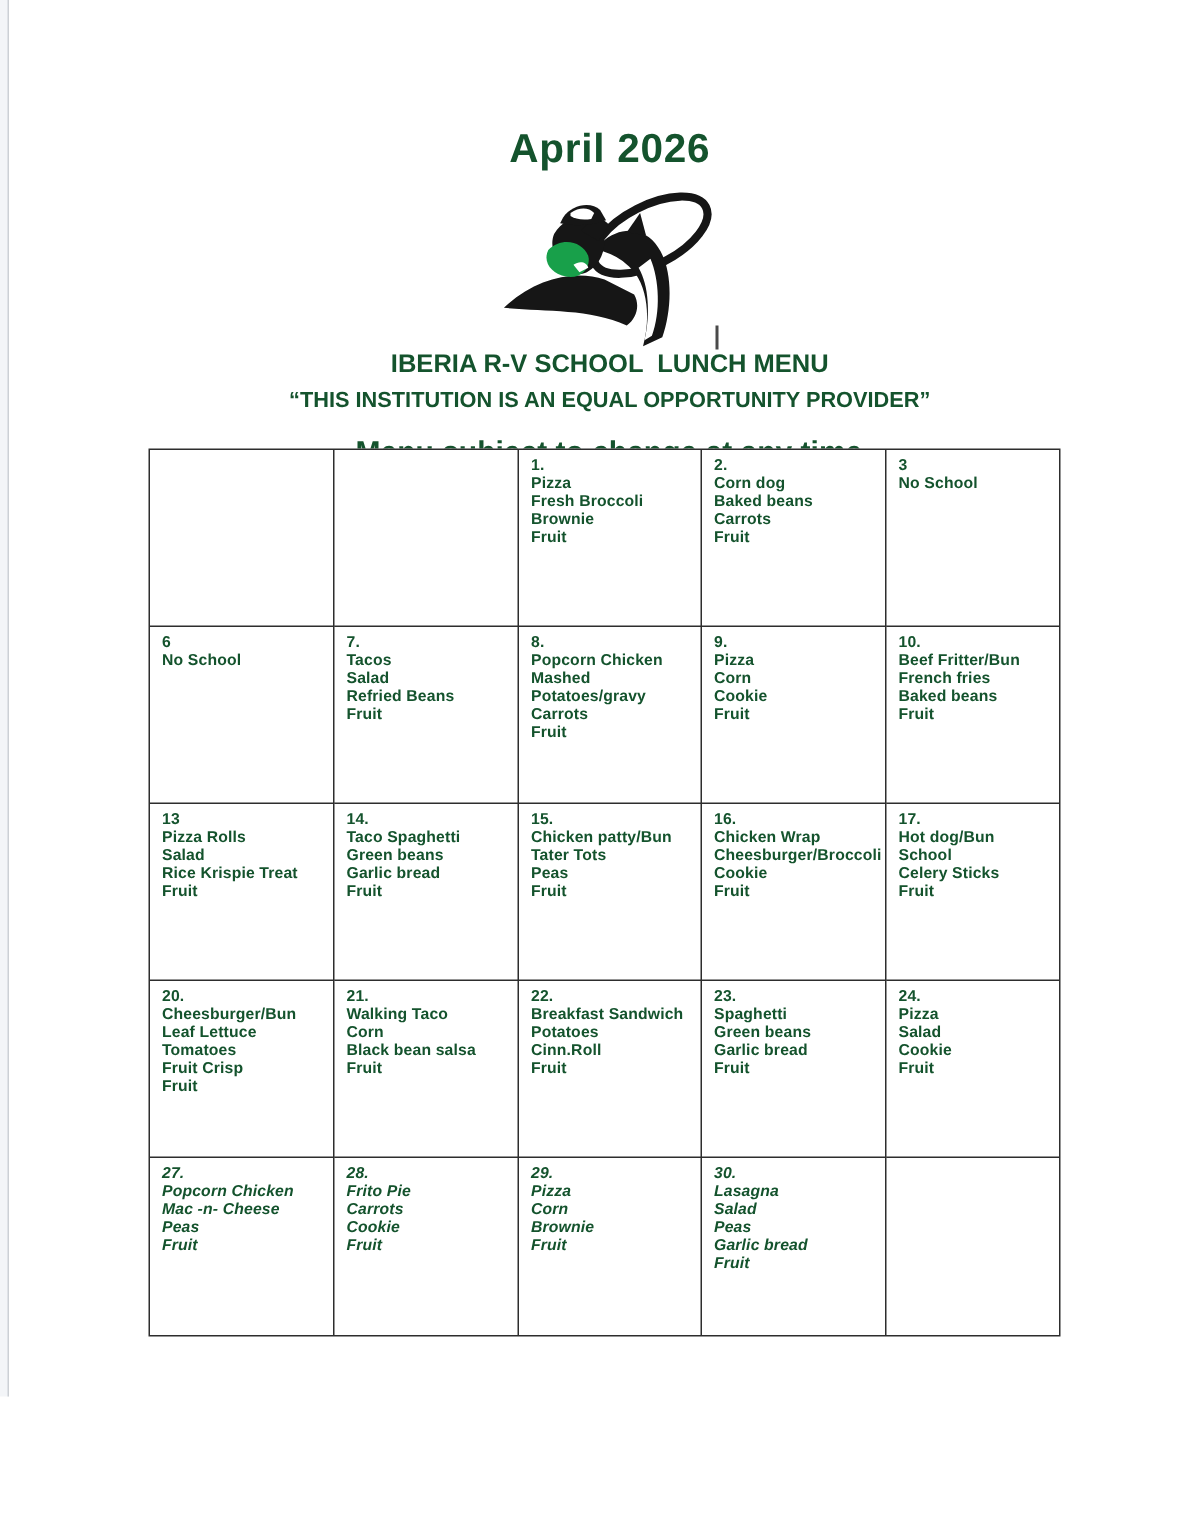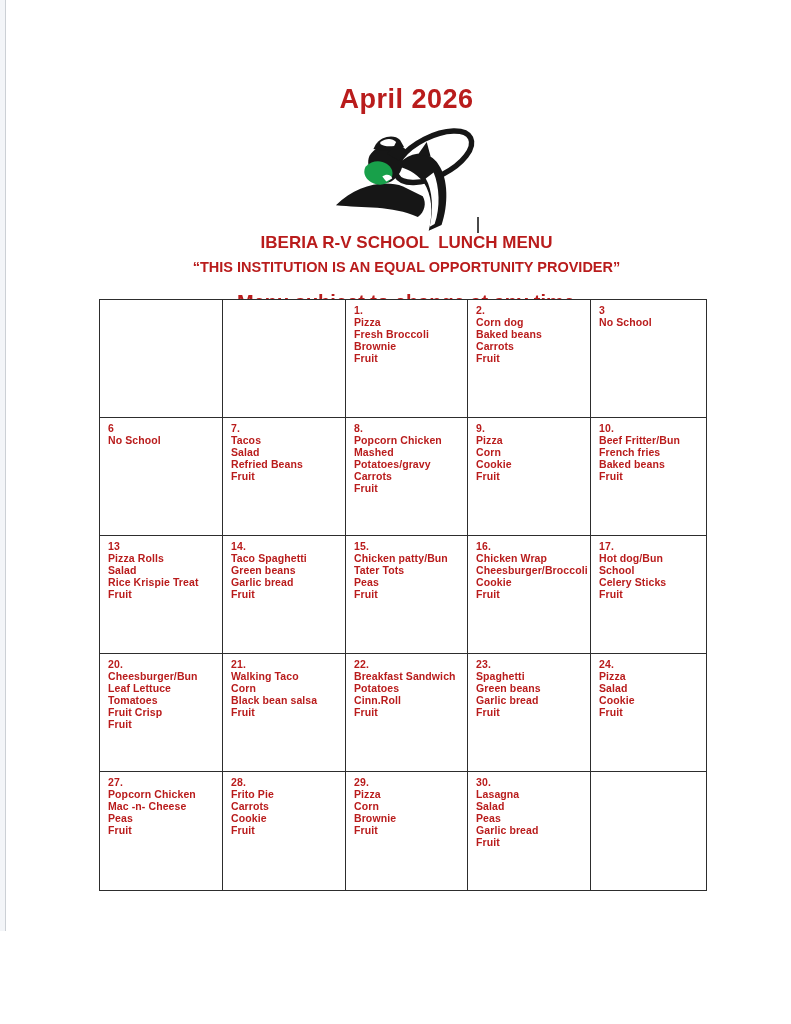--- a/index.html
+++ b/index.html
@@ -1,18 +1,18 @@
 <!DOCTYPE html>
 <html><head>
 <meta charset="utf-8">
 <style>
   html,body{margin:0;padding:0;background:#ffffff;}
   .page{
     position:relative;width:791px;height:1024px;background:#ffffff;
-    font-family:"Liberation Sans", sans-serif;color:#b91c1c;overflow:hidden;
+    font-family:"Liberation Sans", sans-serif;color:#14532d;overflow:hidden;
   }
   .left-strip{
     position:absolute;left:0;top:0;width:5px;height:931px;
     background:#f3f5f8;border-right:1px solid #ccd0d5;
   }
   .title{
     position:absolute;top:84px;left:0;width:100%;text-align:center;
     transform:translateX(11px);
     font-size:27px;line-height:30px;font-weight:700;letter-spacing:.5px;
   }
@@ -40,21 +40,21 @@
     grid-auto-rows:118px;
     border:1.5px solid #2d2d2d;
   }
   .cell{
     box-sizing:border-box;
     border-right:1.5px solid #2d2d2d;border-bottom:1.5px solid #2d2d2d;
     padding:5px 3px 0 8px;overflow:hidden;
     font-size:10.5px;line-height:11.9px;font-weight:700;letter-spacing:.1px;
   }
   .cell:nth-child(5n){border-right:none;}
-  .cell:nth-child(n+21){border-bottom:none;}
+  .cell:nth-child(n+21){border-bottom:none;font-style:italic;}
   .day{min-height:11.9px;}
   .item{white-space:nowrap;}
 </style>
 </head>
 <body>
 
 <div class="page">
 
   <div class="left-strip"></div>
 

